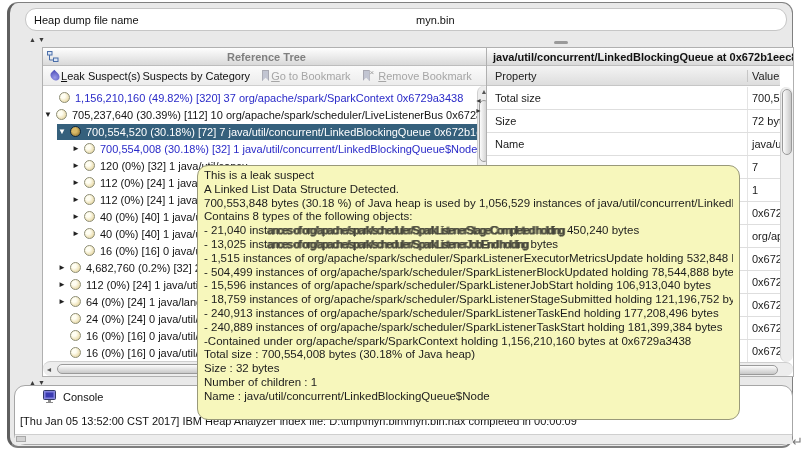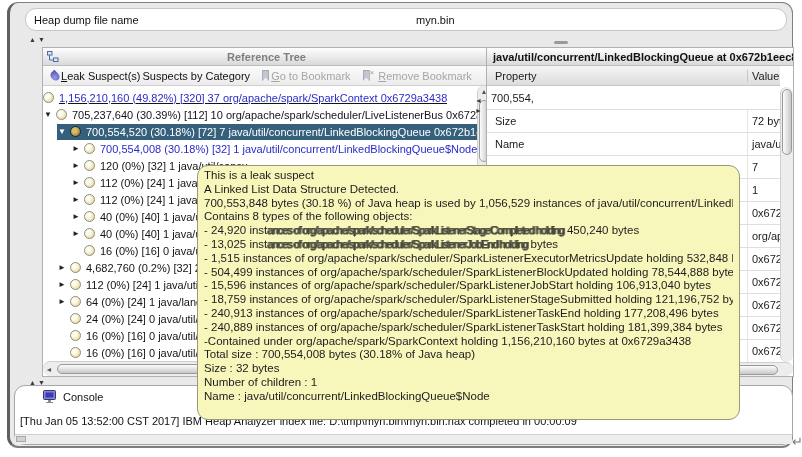--- a/index.html
+++ b/index.html
@@ -117,21 +117,21 @@
           <span><span class="mn">G</span><span>o to Bookmark</span></span>
         </span>
       <span class="gap"></span>
       <span class="bmicon dis"></span>
         <span class="bmx">×</span>
       <span class="tbtn disabled">
           <span><span class="mn">R</span><span>emove Bookmark</span></span>
         </span>
     </div>
     <div id="treeview">
-        <div class="trow" style="padding-left: 0px; text-decoration: underline;">
+        <div class="trow" style="padding-left: 16px;">
           <div class="tcontent">
             <span class="nicon"></span>
             <span class="tlabel blue">1,156,210,160 (49.82%) [320] 37 org/apache/spark/SparkContext 0x6729a3438</span>
           </div>
         </div>
         <div class="trow" style="padding-left: 0px;">
           <div class="tcontent">
             <span class="exp">▼</span>
             <span class="nicon"></span>
             <span class="tlabel">705,237,640 (30.39%) [112] 10 org/apache/spark/scheduler/LiveListenerBus 0x672af4c48</span>
@@ -254,20 +254,21 @@
   <div class="panel" style="left:486px;top:47px;width:308px;height:330px;">
     <div class="phead">
       <span style="padding-left:6px;font-weight:bold;color:#111;white-space:nowrap;overflow:hidden;">java/util/concurrent/LinkedBlockingQueue at 0x672b1eec8</span>
     </div>
     <div id="thead">
       <span class="hc1">Property</span>
       <span class="hc2">Value</span>
     </div>
     <div id="tbody">
         <div class="prow">
+          <span class="pcell">Total size</span>
           <span class="vcell">700,554,</span>
         </div>
         <div class="prow">
           <span class="pcell">Size</span>
           <span class="vcell">72 bytes</span>
         </div>
         <div class="prow">
           <span class="pcell">Name</span>
           <span class="vcell">java/util/c</span>
         </div>
@@ -333,21 +334,21 @@
     <div class="cscroll">
         <div class="th"></div>
       </div>
   </div>
 
   <div id="tooltip" class="abs">
       <div class="tipline">This is a leak suspect</div>
       <div class="tipline">A Linked List Data Structure Detected.</div>
       <div class="tipline">700,553,848 bytes (30.18 %) of Java heap is used by 1,056,529 instances of java/util/concurrent/LinkedBlockingQueue$Node</div>
       <div class="tipline">Contains 8 types of the following objects:</div>
-      <div class="tipline"><span>- 24,920 inst</span><span class="garbled">ances of org/apache/spark/scheduler/SparkListenerStageCompleted holding</span><span> 450,240 bytes</span></div>
+      <div class="tipline"><span>- 21,040 inst</span><span class="garbled">ances of org/apache/spark/scheduler/SparkListenerStageCompleted holding</span><span> 450,240 bytes</span></div>
       <div class="tipline"><span>- 13,025 inst</span><span class="garbled">ances of org/apache/spark/scheduler/SparkListenerJobEnd holding</span><span> bytes</span></div>
       <div class="tipline">- 1,515 instances of org/apache/spark/scheduler/SparkListenerExecutorMetricsUpdate holding 532,848 bytes</div>
       <div class="tipline">- 504,499 instances of org/apache/spark/scheduler/SparkListenerBlockUpdated holding 78,544,888 bytes</div>
       <div class="tipline">- 15,596 instances of org/apache/spark/scheduler/SparkListenerJobStart holding 106,913,040 bytes</div>
       <div class="tipline">- 18,759 instances of org/apache/spark/scheduler/SparkListenerStageSubmitted holding 121,196,752 bytes</div>
       <div class="tipline">- 240,913 instances of org/apache/spark/scheduler/SparkListenerTaskEnd holding 177,208,496 bytes</div>
       <div class="tipline">- 240,889 instances of org/apache/spark/scheduler/SparkListenerTaskStart holding 181,399,384 bytes</div>
       <div class="tipline">-Contained under org/apache/spark/SparkContext holding 1,156,210,160 bytes at 0x6729a3438</div>
       <div class="tipline">Total size : 700,554,008 bytes (30.18% of Java heap)</div>
       <div class="tipline">Size : 32 bytes</div>

